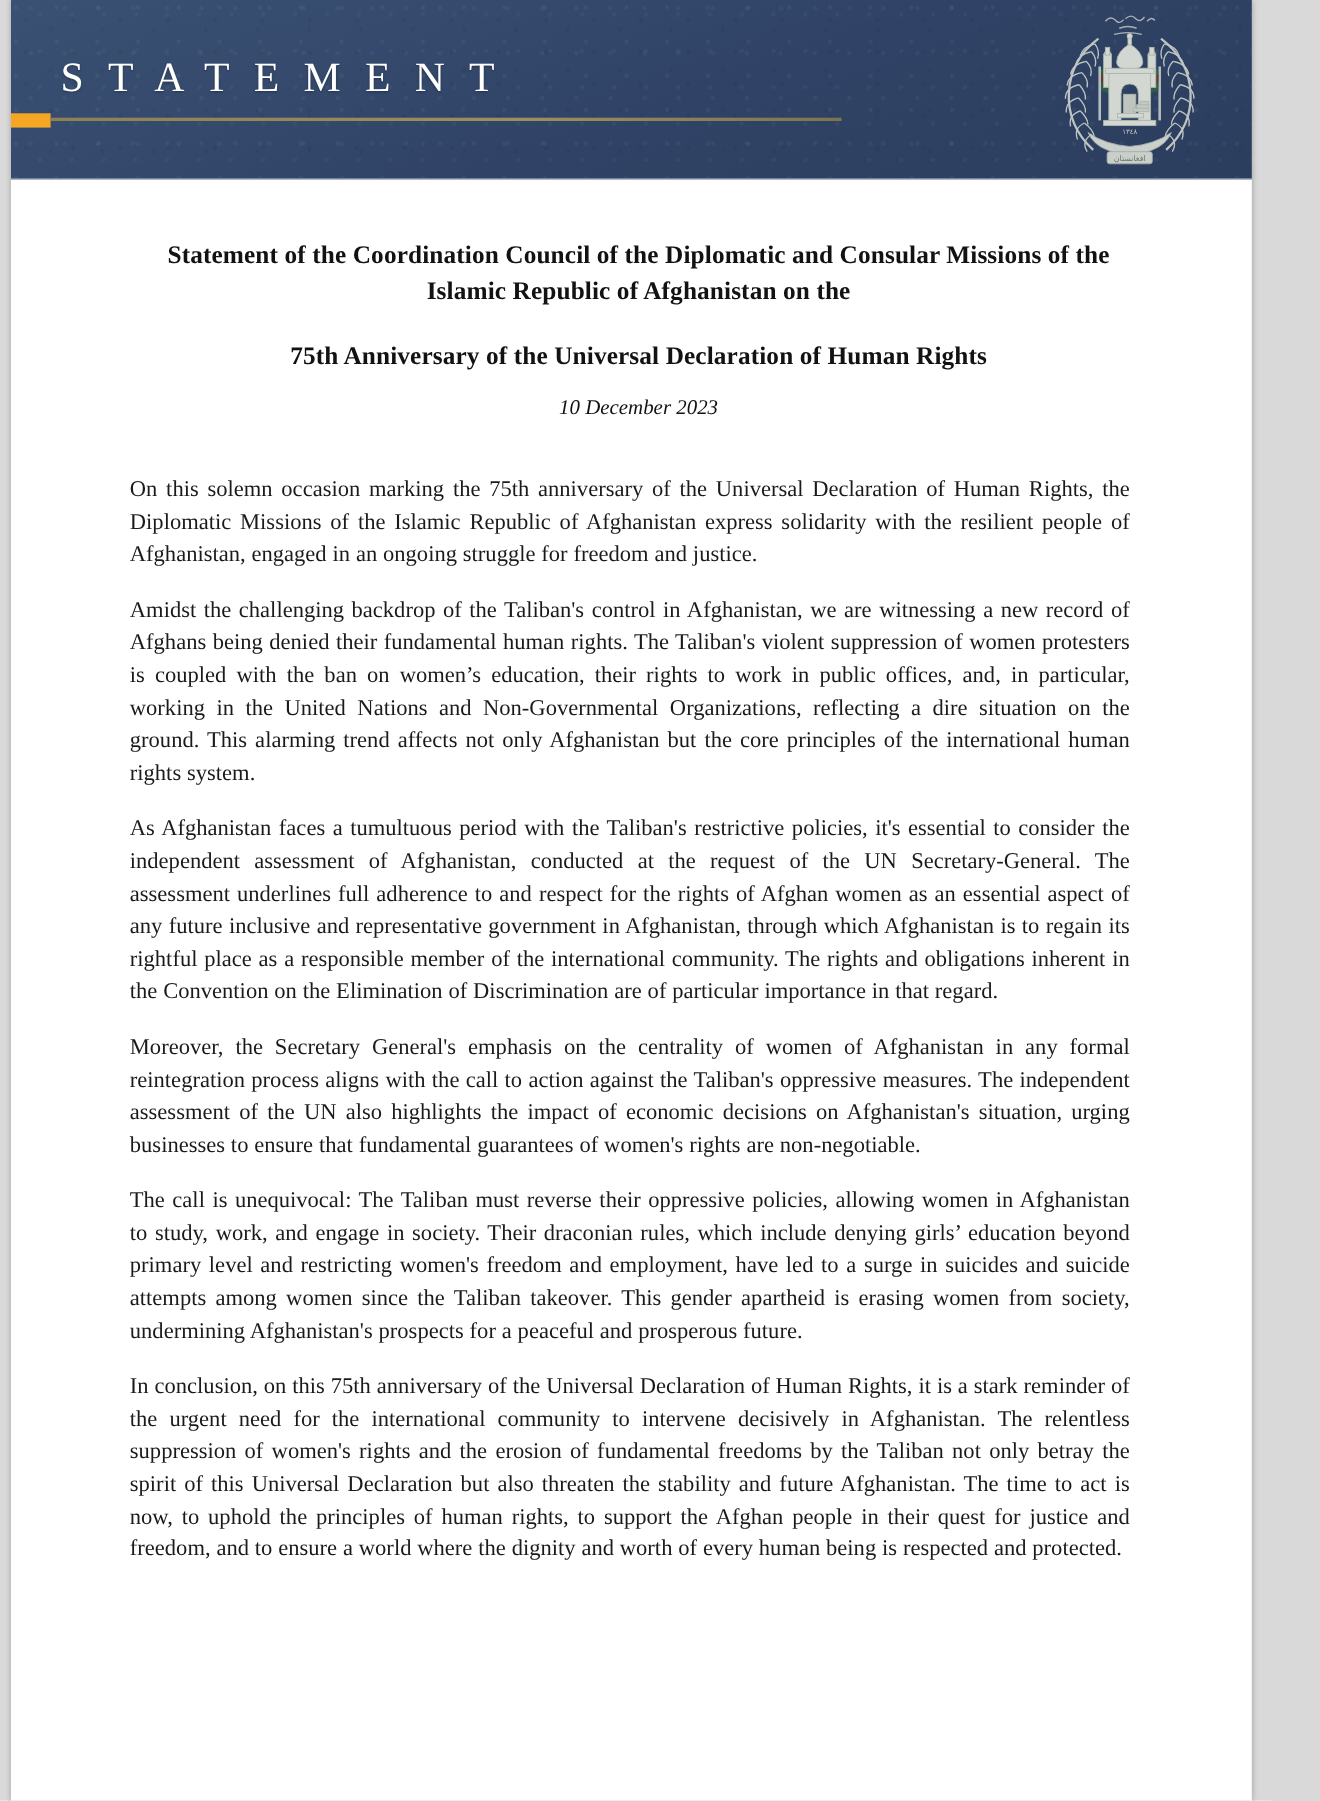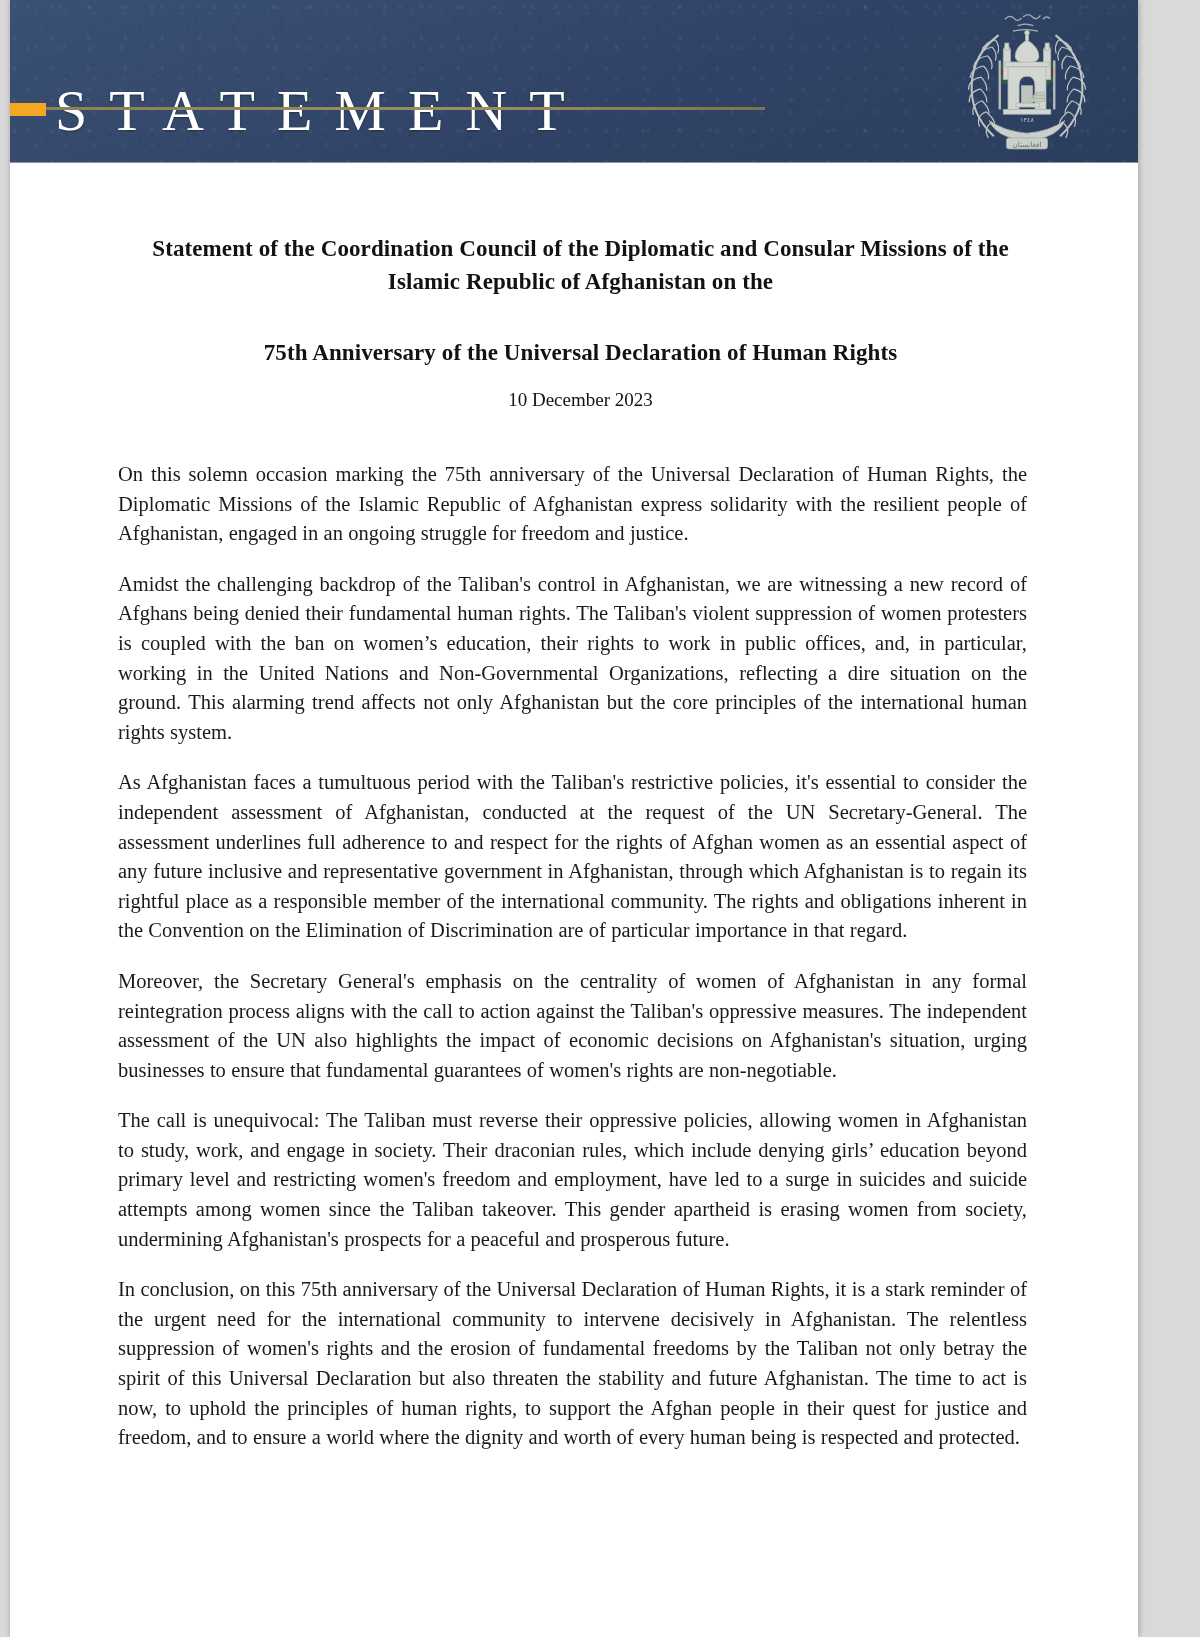--- a/index.html
+++ b/index.html
@@ -44,27 +44,26 @@
     border-bottom: 1px solid #8894aa;
     overflow: hidden;
   }
 
   .masthead-title {
     position: absolute;
     left: 45px;
     top: 42px;
     color: #ffffff;
     font-family: "Liberation Serif", "DejaVu Serif", serif;
-    font-size: 58px;
+    font-size: 38px;
     line-height: 58px;
     letter-spacing: 22px;
     font-weight: 400;
     white-space: nowrap;
     text-shadow: 0 1px 2px rgba(0,0,0,0.35);
-    margin-top: 40px;
   }
 
   .accent-bar {
     position: absolute;
     left: 0px;
     top: 103px;
     width: 36px;
     height: 13px;
     background: #f5a623;
   }
@@ -98,47 +97,48 @@
     top: 2px;
     width: 158px;
     height: 158px;
     opacity: 0.93;
   }
 
   
   .doc {
     position: absolute;
     left: 108px;
-    top: 178px;
+    top: 161px;
     width: 925px;
   }
 
   .title-block {
     margin-top: 54px;
     text-align: center;
   }
   .doc-title {
     font-size: 23px;
     line-height: 33px;
     font-weight: bold;
     color: #121212;
     margin: 0 18px;
     letter-spacing: 0.1px;
   }
   .doc-subtitle {
     font-size: 23px;
     line-height: 33px;
     font-weight: bold;
     color: #121212;
-    margin: 38px 0 0 0;
+    margin: 26px 0 0 0;
     letter-spacing: 0.1px;
   }
   .doc-date {
     font-size: 19px;
     line-height: 26px;
+    font-style: italic;
     color: #121212;
     margin: 18px 0 0 0;
   }
 
   .body-text {
     margin-top: 47px;
   }
   .body-text p {
     margin: 0 16px 21px 0;
     font-size: 20.5px;

